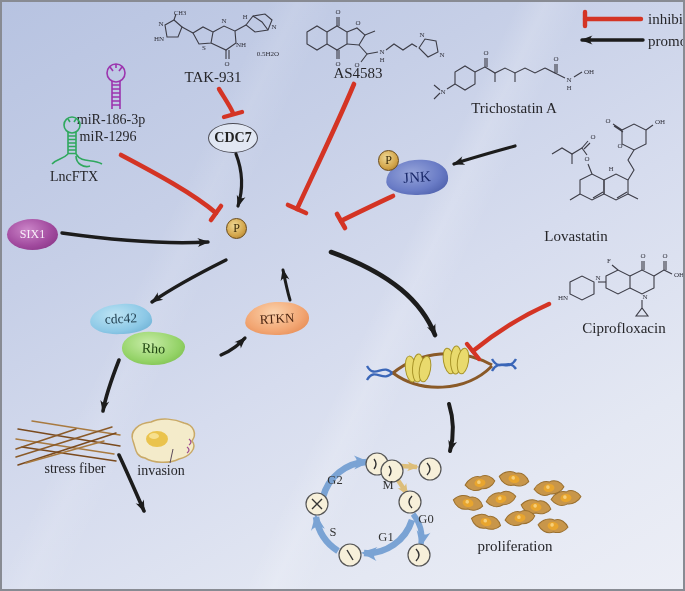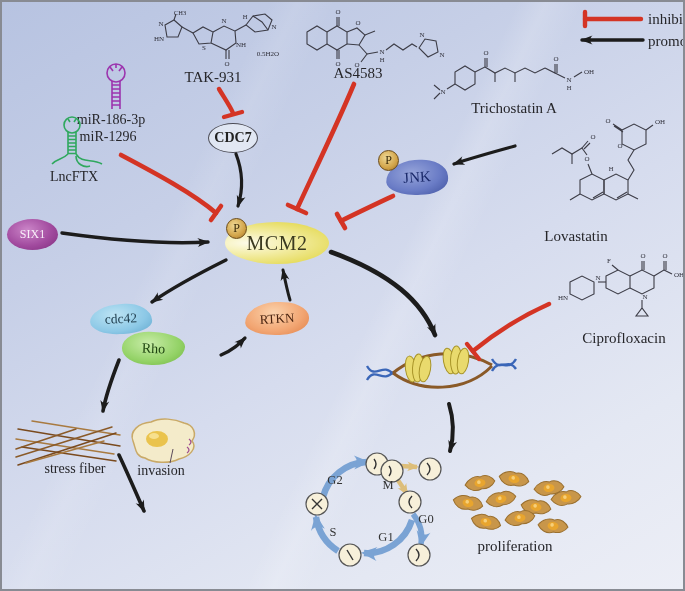--- a/index.html
+++ b/index.html
@@ -157,21 +157,21 @@
       <path d="M88,52 L88,60 M82,68 L94,68 L88,60 Z"></path>
     </g>
     <text x="55" y="15" font-size="7" text-anchor="middle">F</text>
     <text x="89" y="10" font-size="7" text-anchor="middle">O</text>
     <text x="111" y="10" font-size="7" text-anchor="middle">O</text>
     <text x="125" y="29" font-size="7" text-anchor="middle">OH</text>
     <text x="91" y="51" font-size="7" text-anchor="middle">N</text>
     <text x="9" y="52" font-size="7" text-anchor="middle">HN</text>
     <text x="44" y="32" font-size="7" text-anchor="middle">N</text>
   </svg>
-  <div class="lbl fs15" style="left:622px;top:328px">Ciprofloxacin</div>
+  <div class="lbl fs15" style="left:622px;top:318px">Ciprofloxacin</div>
 
   <svg style="left:95px;top:58px" width="40" height="54" viewBox="0 0 40 54">
     <g stroke="#9c35ae" stroke-width="1.6" fill="none">
       <circle cx="19" cy="13" r="9"></circle>
       <path d="M13,7 L16,11 M25,7 L22,11 M19,4 L19,8"></path>
       <path d="M15,21 L15,49 M23,21 L23,49"></path>
       <path d="M15,25 L23,25 M15,29 L23,29 M15,33 L23,33 M15,37 L23,37 M15,41 L23,41 M15,45 L23,45"></path>
     </g>
   </svg>
   <div class="lbl fs14" style="left:109px;top:110px">miR-186-3p</div>
@@ -191,23 +191,20 @@
   <div class="lbl fs14" style="left:72px;top:167px">LncFTX</div>
 
   <div class="node cdc7" style="left:206px;top:121px">
     <span>CDC7</span>
   </div>
   <div class="node jnk" style="left:384px;top:158px">
     <span>JNK</span>
   </div>
   <div class="pbadge" style="left:376px;top:148px">
     <span>P</span>
-  </div>
-  <div class="node mcm2" style="left:223px;top:220px">
-    <span>MCM2</span>
   </div>
   <div class="pbadge" style="left:224px;top:216px">
     <span>P</span>
   </div>
   <div class="node six1" style="left:5px;top:217px">
     <span>SIX1</span>
   </div>
   <div class="node cdc42" style="left:88px;top:302px">
     <span>cdc42</span>
   </div>

